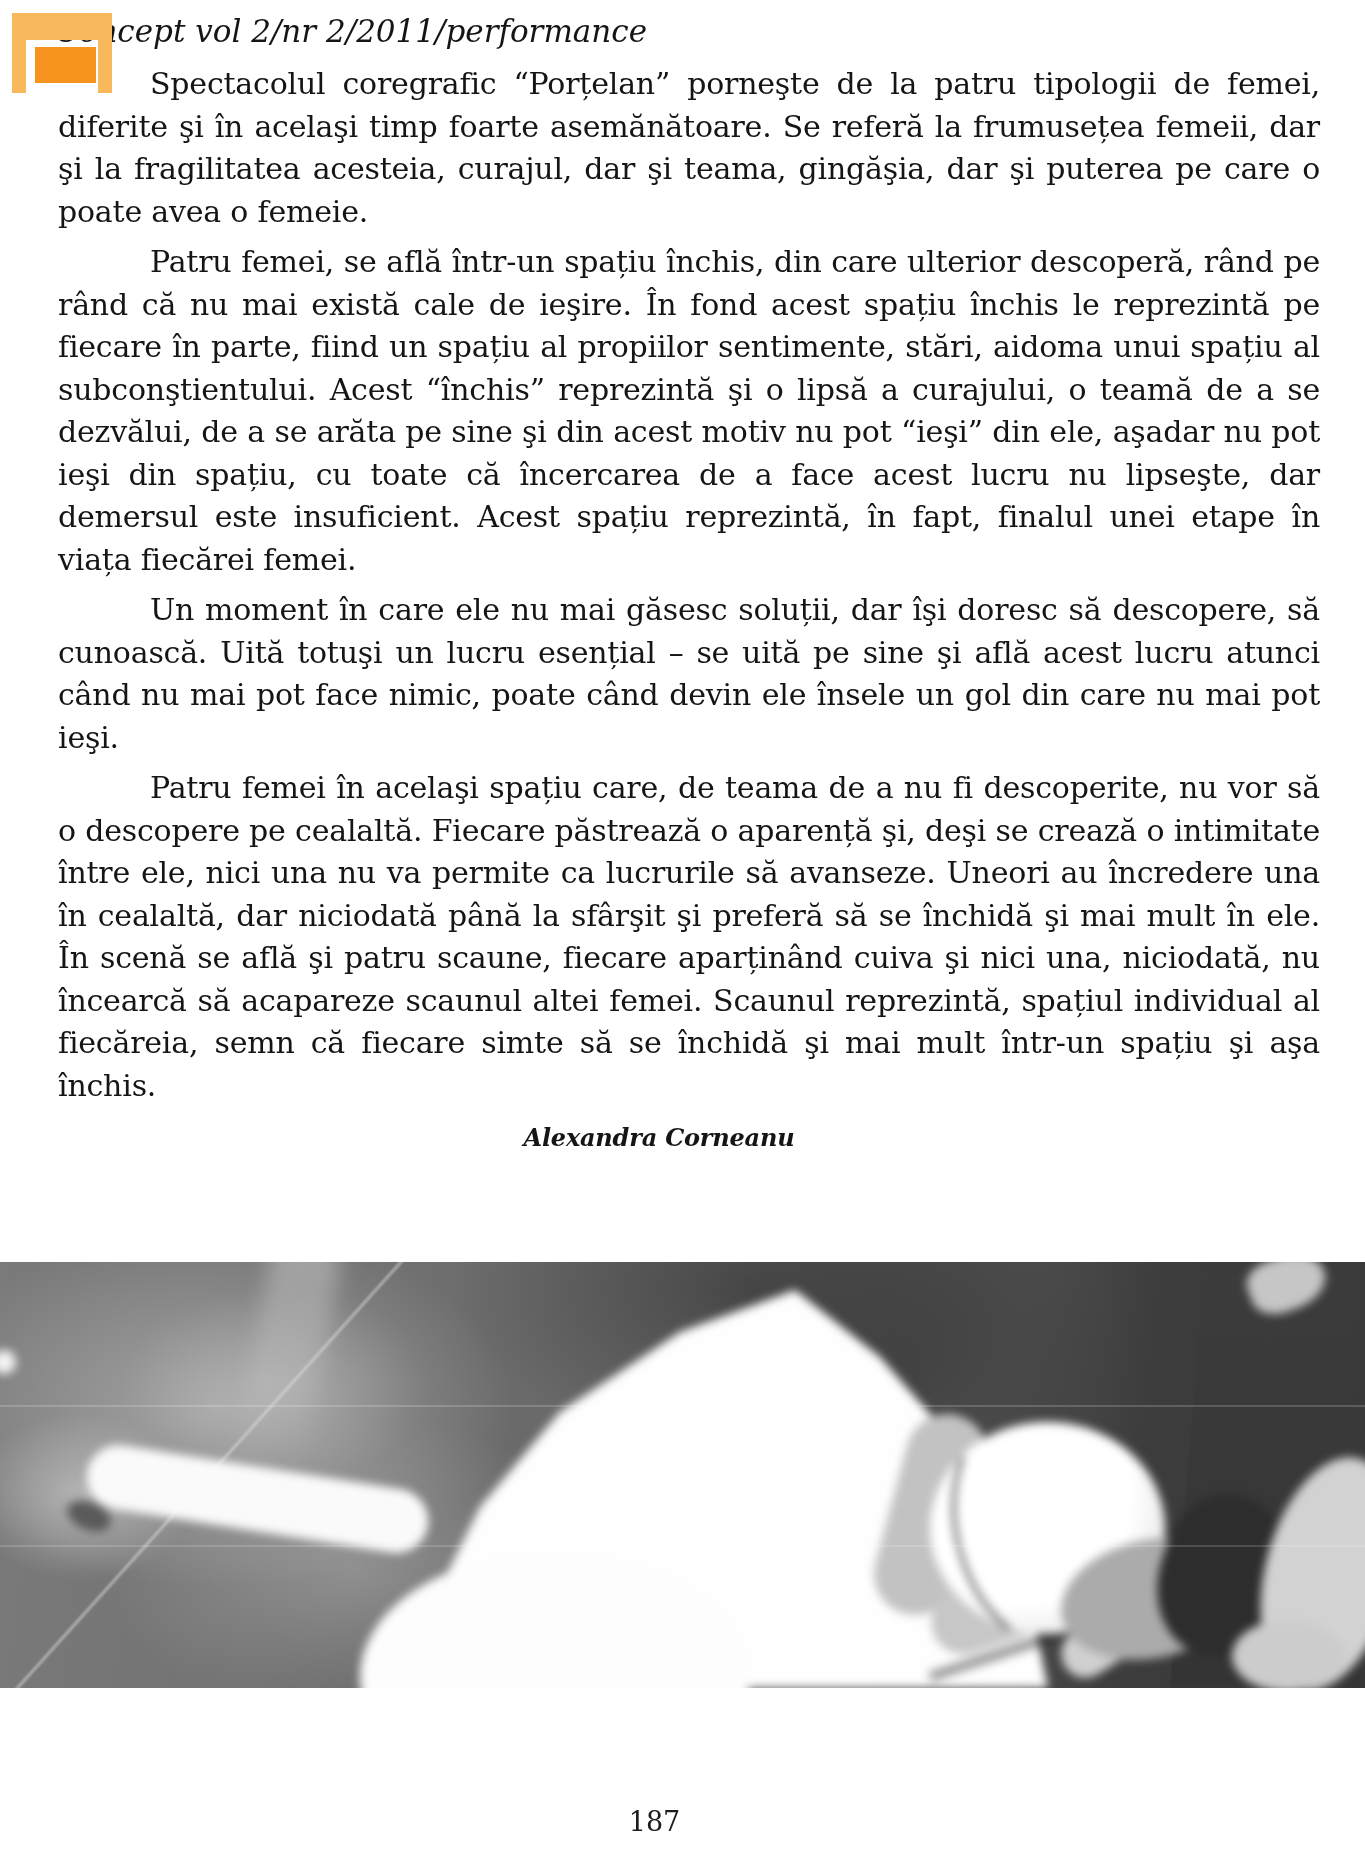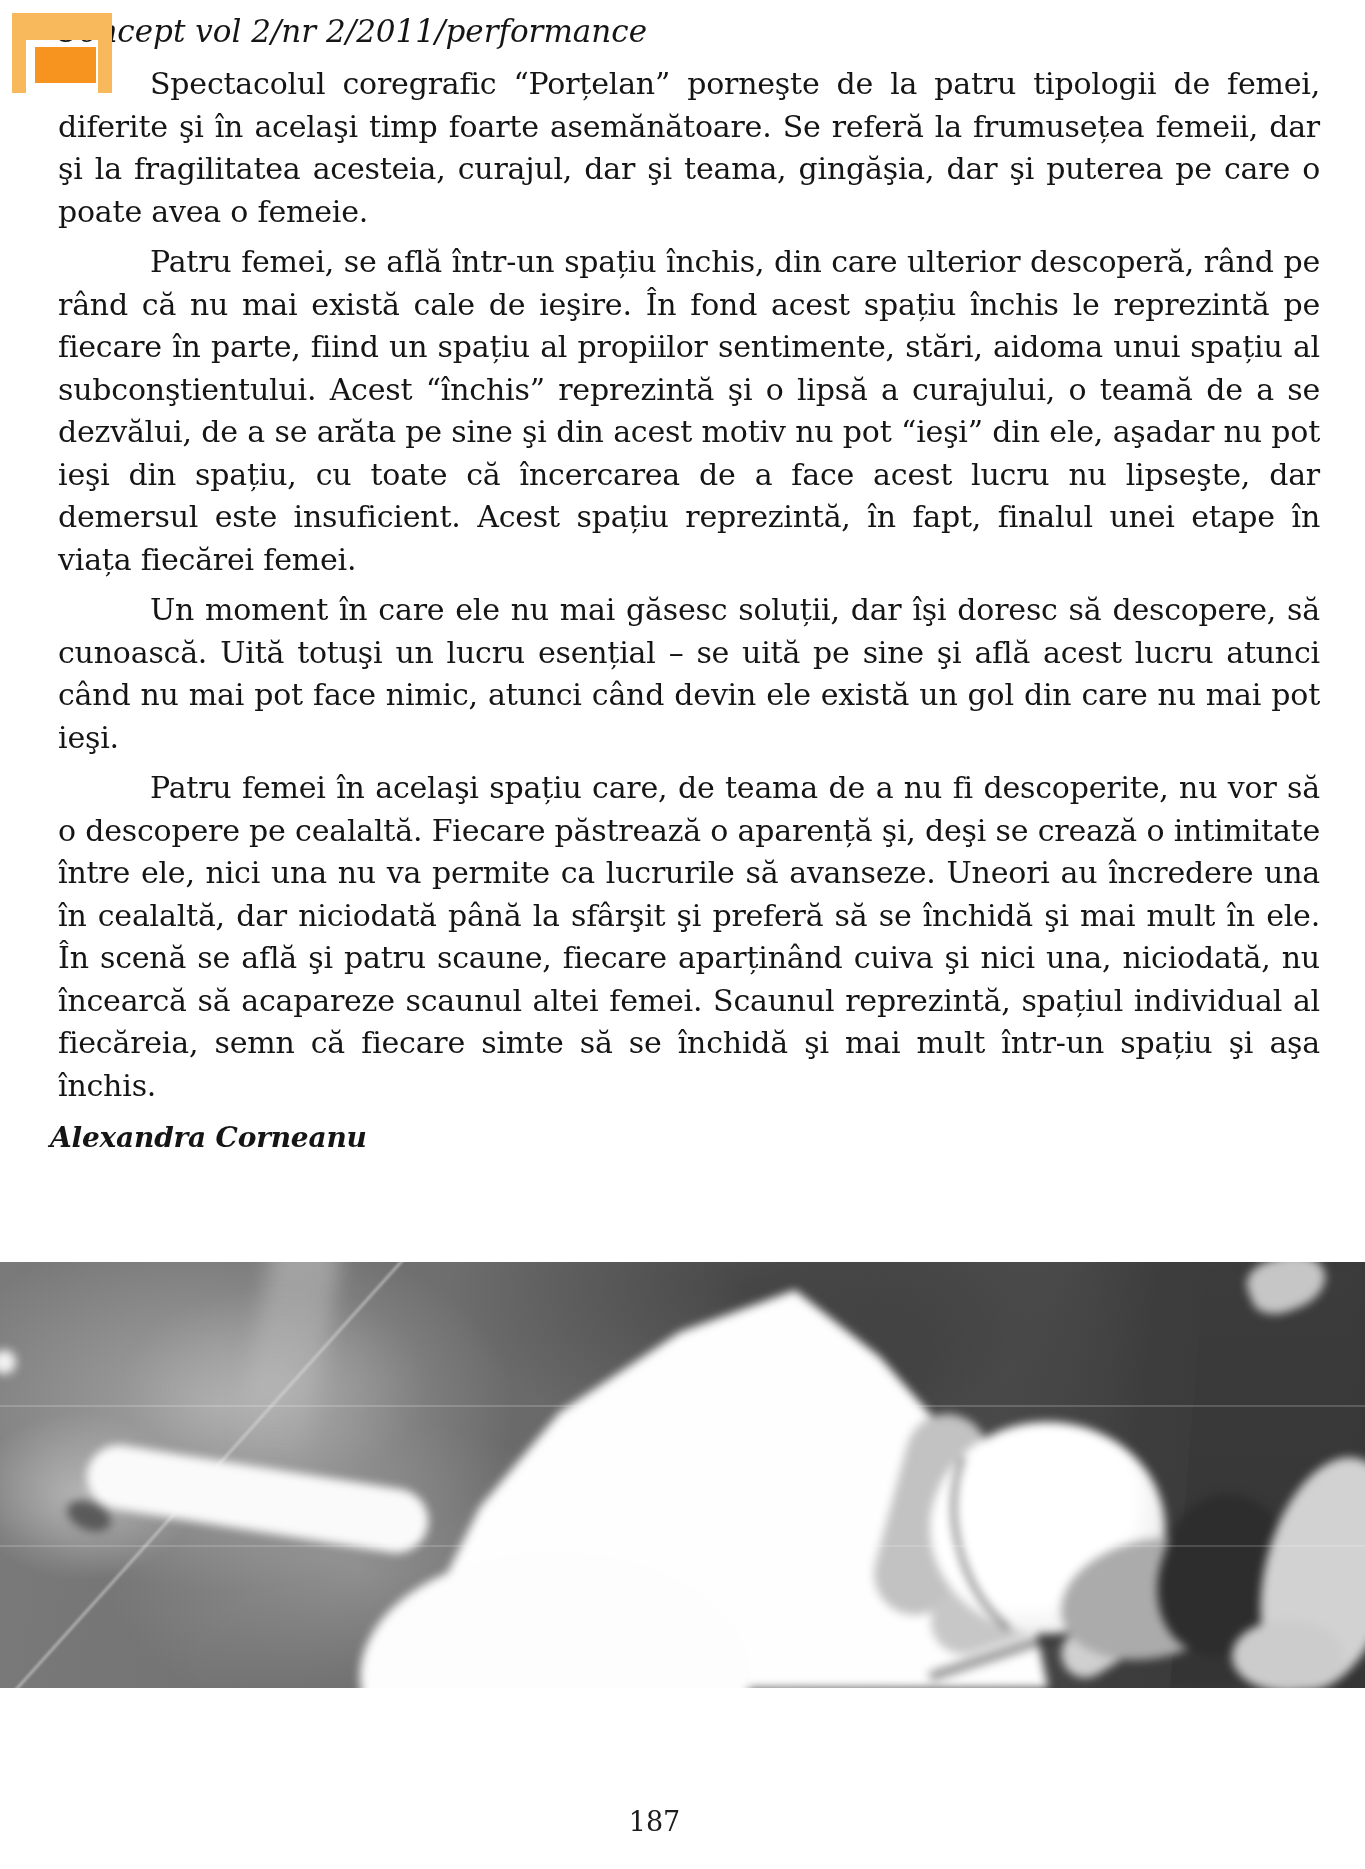--- a/index.html
+++ b/index.html
@@ -27,22 +27,22 @@
   }
 
   
   .article{
     position:absolute;left:50px;top:55px;width:1278px;
     font-size:30px;line-height:42.5px;text-align:justify;
     letter-spacing:-0.2px;
   }
   .article p{margin:8px;text-indent:92px;}
   .author{
-    text-align:left;padding-right:60px;margin-top:2px;
-    font-style:italic;font-weight:bold;font-size:28px;line-height:46px;
+    text-align:center;padding-right:60px;margin-top:2px;
+    font-style:italic;font-weight:bold;font-size:24px;line-height:46px;
   }
 
   
   .page-number{
     position:absolute;left:0;top:1806px;width:100%;
     text-align:center;font-size:27px;color:#1c1c1c;
     transform:translateX(-28px);
   }
 
   
@@ -118,21 +118,21 @@
   <div class="logo">
     <div class="top-bar"></div>
     <div class="leg-left"></div>
     <div class="leg-right"></div>
     <div class="inner-rect"></div>
   </div>
 
   <div class="article">
     <p>Spectacolul coregrafic “Porțelan” porneşte de la patru tipologii de femei, diferite şi în acelaşi timp foarte asemănătoare. Se referă la frumusețea femeii, dar şi la fragilitatea acesteia, curajul, dar şi teama, gingăşia, dar şi puterea pe care o poate avea o femeie.</p>
     <p>Patru femei, se află într-un spațiu închis, din care ulterior descoperă, rând pe rând că nu mai există cale de ieşire. În fond acest spațiu închis le reprezintă pe fiecare în parte, fiind un spațiu al propiilor sentimente, stări, aidoma unui spațiu al subconştientului. Acest “închis” reprezintă şi o lipsă a curajului, o teamă de a se dezvălui, de a se arăta pe sine şi din acest motiv nu pot “ieşi” din ele, aşadar nu pot ieşi din spațiu, cu toate că încercarea de a face acest lucru nu lipseşte, dar demersul este insuficient. Acest spațiu reprezintă, în fapt, finalul unei etape în viața fiecărei femei.</p>
-    <p>Un moment în care ele nu mai găsesc soluții, dar îşi doresc să descopere, să cunoască. Uită totuşi un lucru esențial – se uită pe sine şi află acest lucru atunci când nu mai pot face nimic, atunci când devin ele există un gol din care nu mai pot ieşi.</p>
+    <p>Un moment în care ele nu mai găsesc soluții, dar îşi doresc să descopere, să cunoască. Uită totuşi un lucru esențial – se uită pe sine şi află acest lucru atunci când nu mai pot face nimic, poate când devin ele însele un gol din care nu mai pot ieşi.</p>
     <p>Patru femei în acelaşi spațiu care, de teama de a nu fi descoperite, nu vor să o descopere pe cealaltă. Fiecare păstrează o aparență şi, deşi se crează o intimitate între ele, nici una nu va permite ca lucrurile să avanseze. Uneori au încredere una în cealaltă, dar niciodată până la sfârşit şi preferă să se închidă şi mai mult în ele.  În scenă se află şi patru scaune, fiecare aparținând cuiva şi nici una, niciodată, nu încearcă să acapareze scaunul altei femei. Scaunul reprezintă, spațiul individual al fiecăreia, semn că fiecare simte să se închidă şi mai mult într-un spațiu şi aşa închis.</p>
     <div class="author">Alexandra Corneanu</div>
   </div>
 
   <div class="photo" role="img" aria-label="Black-and-white performance photograph: a dancer in a white dress with a white cap lies curled on a dark stage floor, one bare arm stretched out to the left, head resting at the right; the right side of the stage fades to black.">
     <div class="ph-floor"></div>
     <div class="ph-darkband"></div>
     <div class="ph-streak1"></div>
     <div class="ph-streak2"></div>
     <div class="ph-diag"></div>

